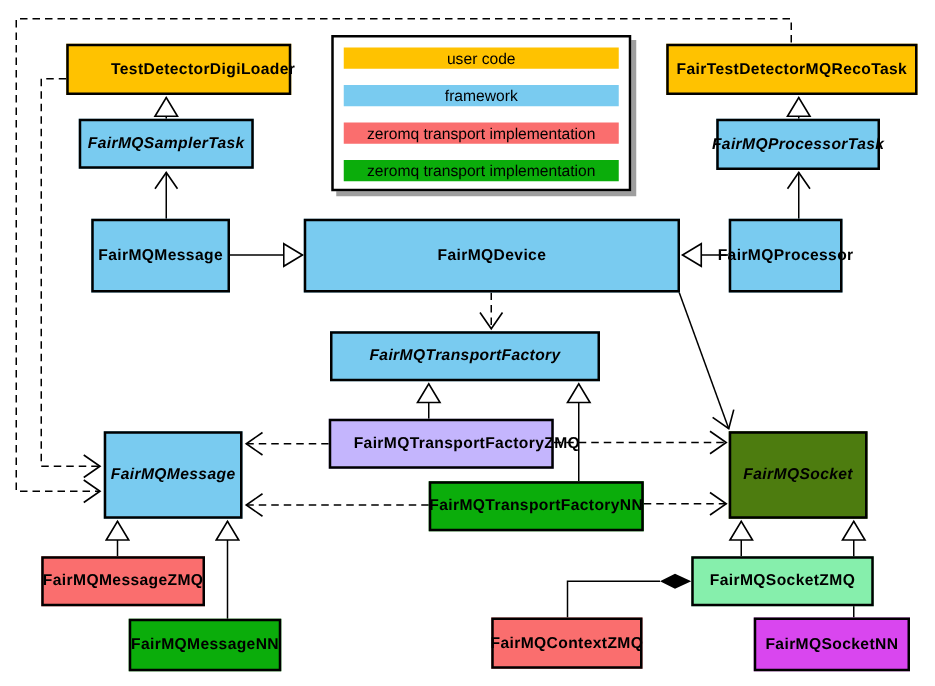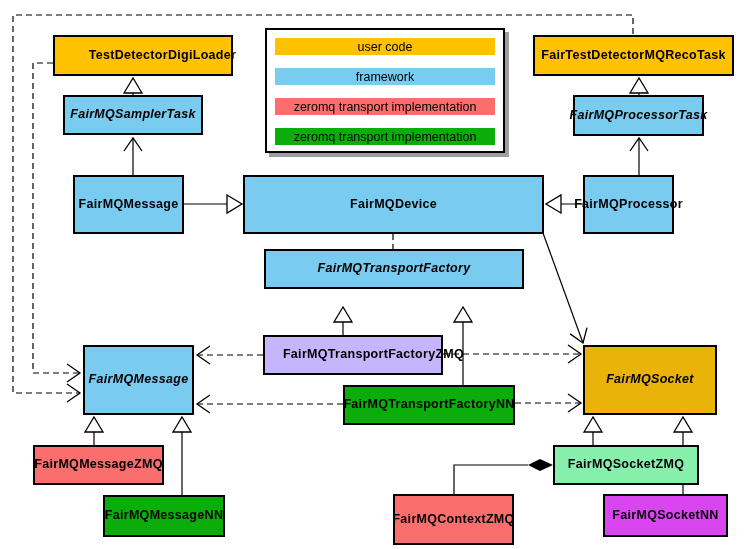--- a/index.html
+++ b/index.html
@@ -89,33 +89,33 @@
   <div class="node abstract" style="left: 63px; top: 95px; width: 140px; height: 40px; background-color: rgb(121, 203, 240);">FairMQSamplerTask</div>
 
   <div class="node abstract" style="left: 573px; top: 95px; width: 131px; height: 41px; background-color: rgb(121, 203, 240);">FairMQProcessorTask</div>
 
   <div class="node" style="left: 73px; top: 175px; width: 111px; height: 59px; background-color: rgb(121, 203, 240);">FairMQMessage</div>
 
   <div class="node" style="left: 243px; top: 175px; width: 301px; height: 59px; background-color: rgb(121, 203, 240);">FairMQDevice</div>
 
   <div class="node" style="left: 583px; top: 175px; width: 91px; height: 59px; background-color: rgb(121, 203, 240);">FairMQProcessor</div>
 
-  <div class="node abstract" style="left: 264px; top: 249px; width: 260px; height: 40px; background-color: rgb(121, 203, 240);">FairMQTransportFactory</div>
+  <div class="node abstract" style="left: 264px; top: 265px; width: 216px; height: 40px; background-color: rgb(121, 203, 240);">FairMQTransportFactory</div>
 
   <div class="node" style="left: 263px; top: 335px; width: 180px; height: 40px; background-color: #c4b5fd; padding-left: 45px;">FairMQTransportFactoryZMQ</div>
 
   <div class="node" style="left: 343px; top: 385px; width: 172px; height: 40px; background-color: rgb(11, 173, 11);">FairMQTransportFactoryNN</div>
 
   <div class="node abstract" style="left: 83px; top: 345px; width: 111px; height: 70px; background-color: rgb(121, 203, 240);">FairMQMessage</div>
 
-  <div class="node abstract" style="left: 583px; top: 345px; width: 134px; height: 70px; background-color: #eab308;">FairMQSocket</div>
+  <div class="node abstract" style="left: 583px; top: 345px; width: 111px; height: 70px; background-color: #4d7c0f;">FairMQSocket</div>
 
   <div class="node" style="left: 33px; top: 445px; width: 131px; height: 40px; background-color: rgb(250, 110, 110);">FairMQMessageZMQ</div>
 
   <div class="node" style="left: 103px; top: 495px; width: 122px; height: 42px; background-color: rgb(11, 173, 11);">FairMQMessageNN</div>
 
-  <div class="node" style="left: 393px; top: 494px; width: 121px; height: 51px; background-color: rgb(250, 110, 110);">FairMQContextZMQ</div>
+  <div class="node" style="left: 393px; top: 494px; width: 121px; height: 41px; background-color: rgb(250, 110, 110);">FairMQContextZMQ</div>
 
   <div class="node" style="left: 553px; top: 445px; width: 146px; height: 40px; background-color: #86efac;">FairMQSocketZMQ</div>
 
   <div class="node" style="left: 603px; top: 494px; width: 125px; height: 43px; background-color: #d946ef;">FairMQSocketNN</div>
 
 </div>
 
 </body></html>

